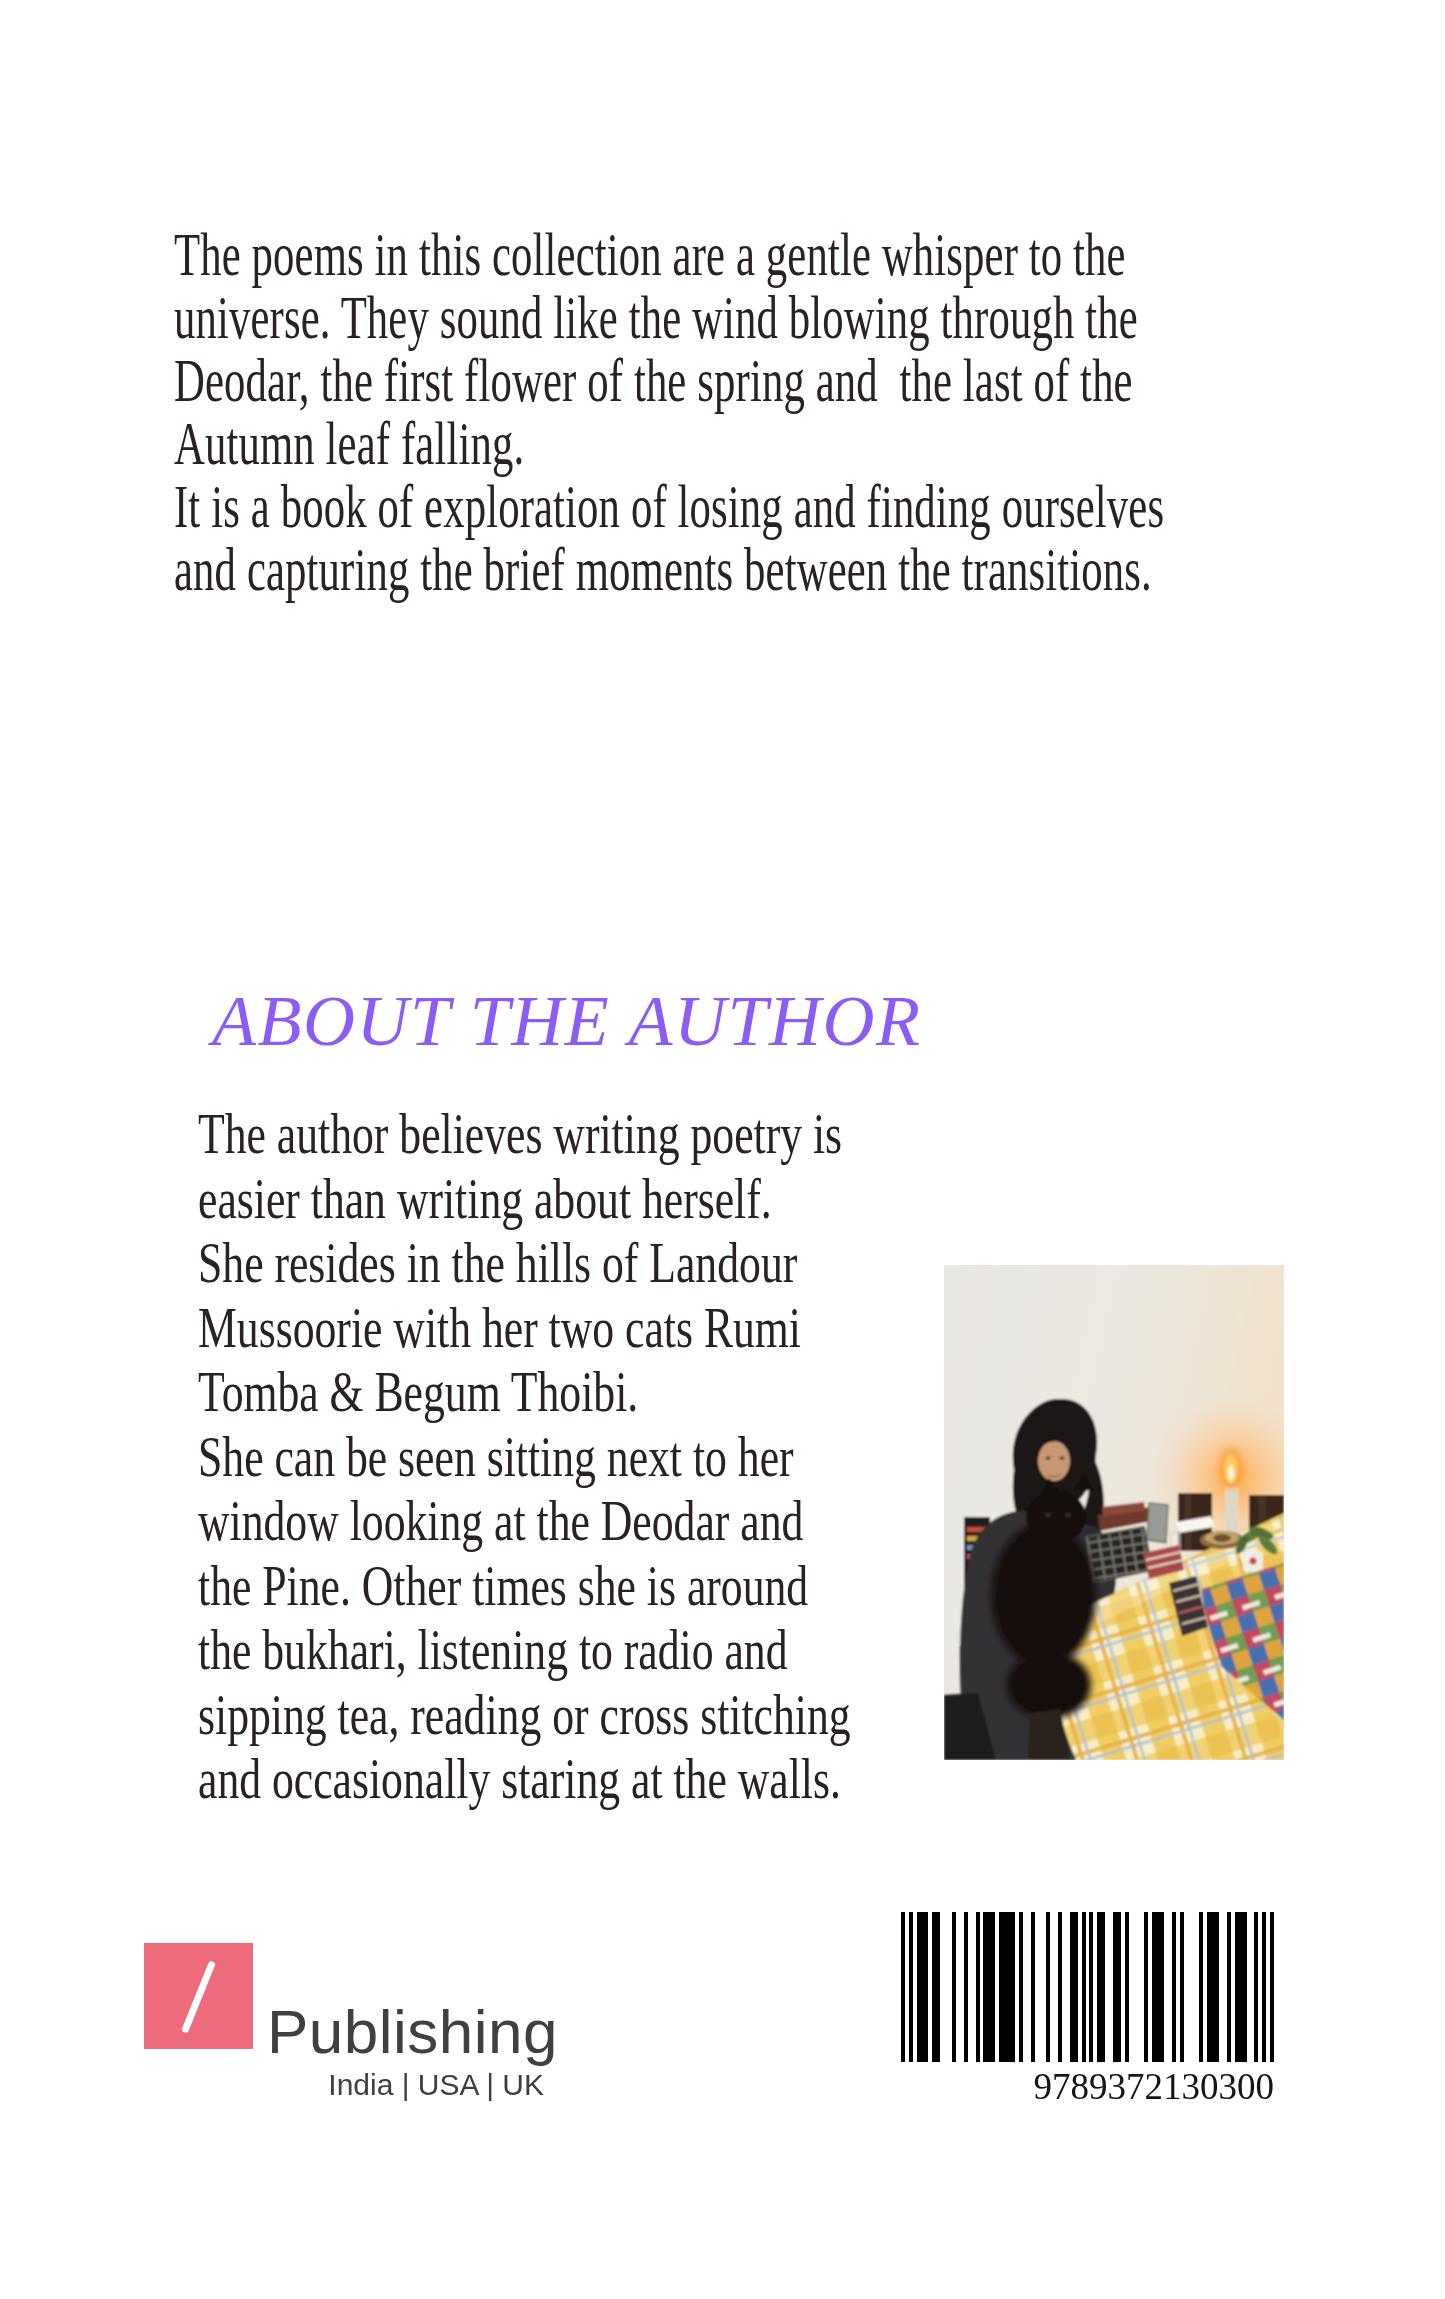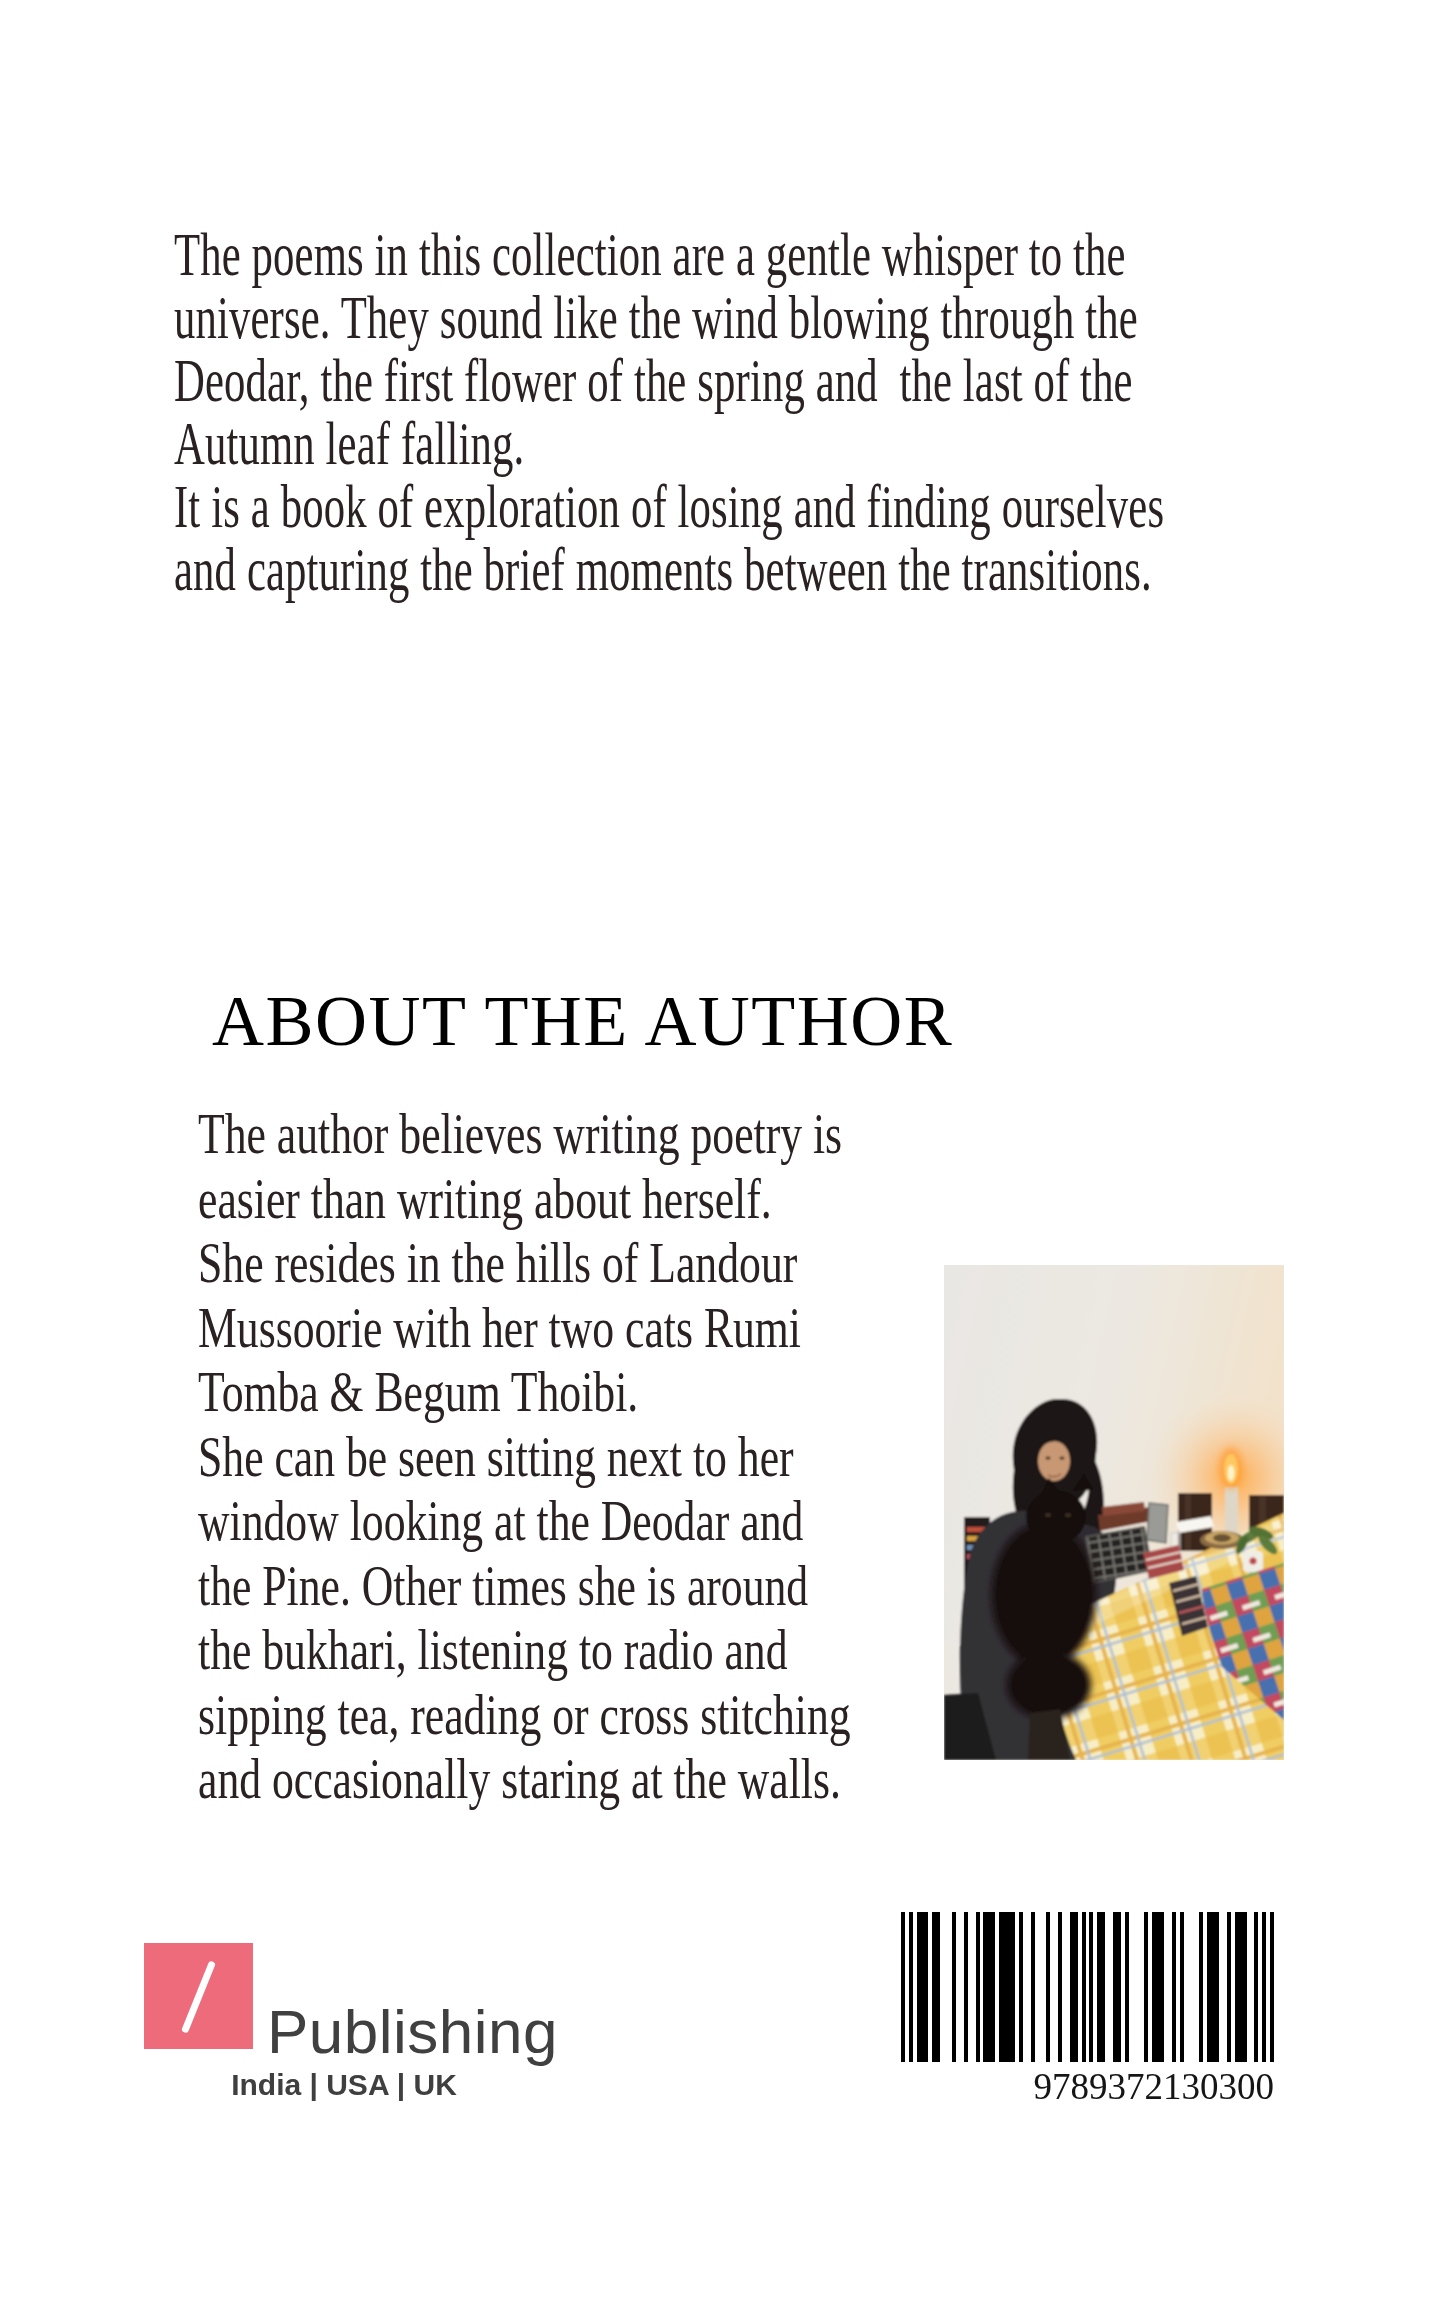--- a/index.html
+++ b/index.html
@@ -17,22 +17,23 @@
     font-size:61px;line-height:63px;
     color:#2a2122;
     white-space:pre-wrap;
     transform:scaleX(0.70);transform-origin:0 0;
     letter-spacing:0.2px;
   }
   .about-heading{
     position:absolute;left:201px;top:980px;
     font-size:72px;line-height:82px;
     letter-spacing:1.5px;
-    color:#000000;
-    white-space:nowrap;
+    color:#8b5cf6;
+    white-space:nowrap;
+    font-style:italic;
   }
   .bio{
     position:absolute;left:187px;top:1102px;
     width:1100px;
     font-size:56px;line-height:64.5px;
     color:#2a2122;
     white-space:pre-wrap;
     transform:scaleX(0.78);transform-origin:0 0;
   }
   .photo{
@@ -57,26 +58,25 @@
     position:absolute;
     font-family:"Liberation Sans", sans-serif;
     color:#2e2e2e;
     line-height:1;
     white-space:nowrap;
   }
   .brand-1{left:256px;top:1932px;font-size:62px;font-weight:300;letter-spacing:1px;}
   .brand-2{left:256px;top:2001px;font-size:62px;font-weight:400;letter-spacing:0.5px;color:#404040;}
   .regions{
     position:absolute;left:133px;top:2070px;width:400px;
-    text-align:center;
+    text-align:right;
     font-family:"Liberation Sans", sans-serif;
     font-size:30px;line-height:1;
     color:#3f3f3f;
     white-space:nowrap;
-    font-weight:bold;
   }
   .barcode{
     position:absolute;left:890px;top:1912px;
     width:373px;height:150px;
     background:#ffffff;
   }
   .isbn-number{
     position:absolute;left:890px;top:2068px;width:373px;
     text-align:right;
     font-family:Liberation Serif, serif;

